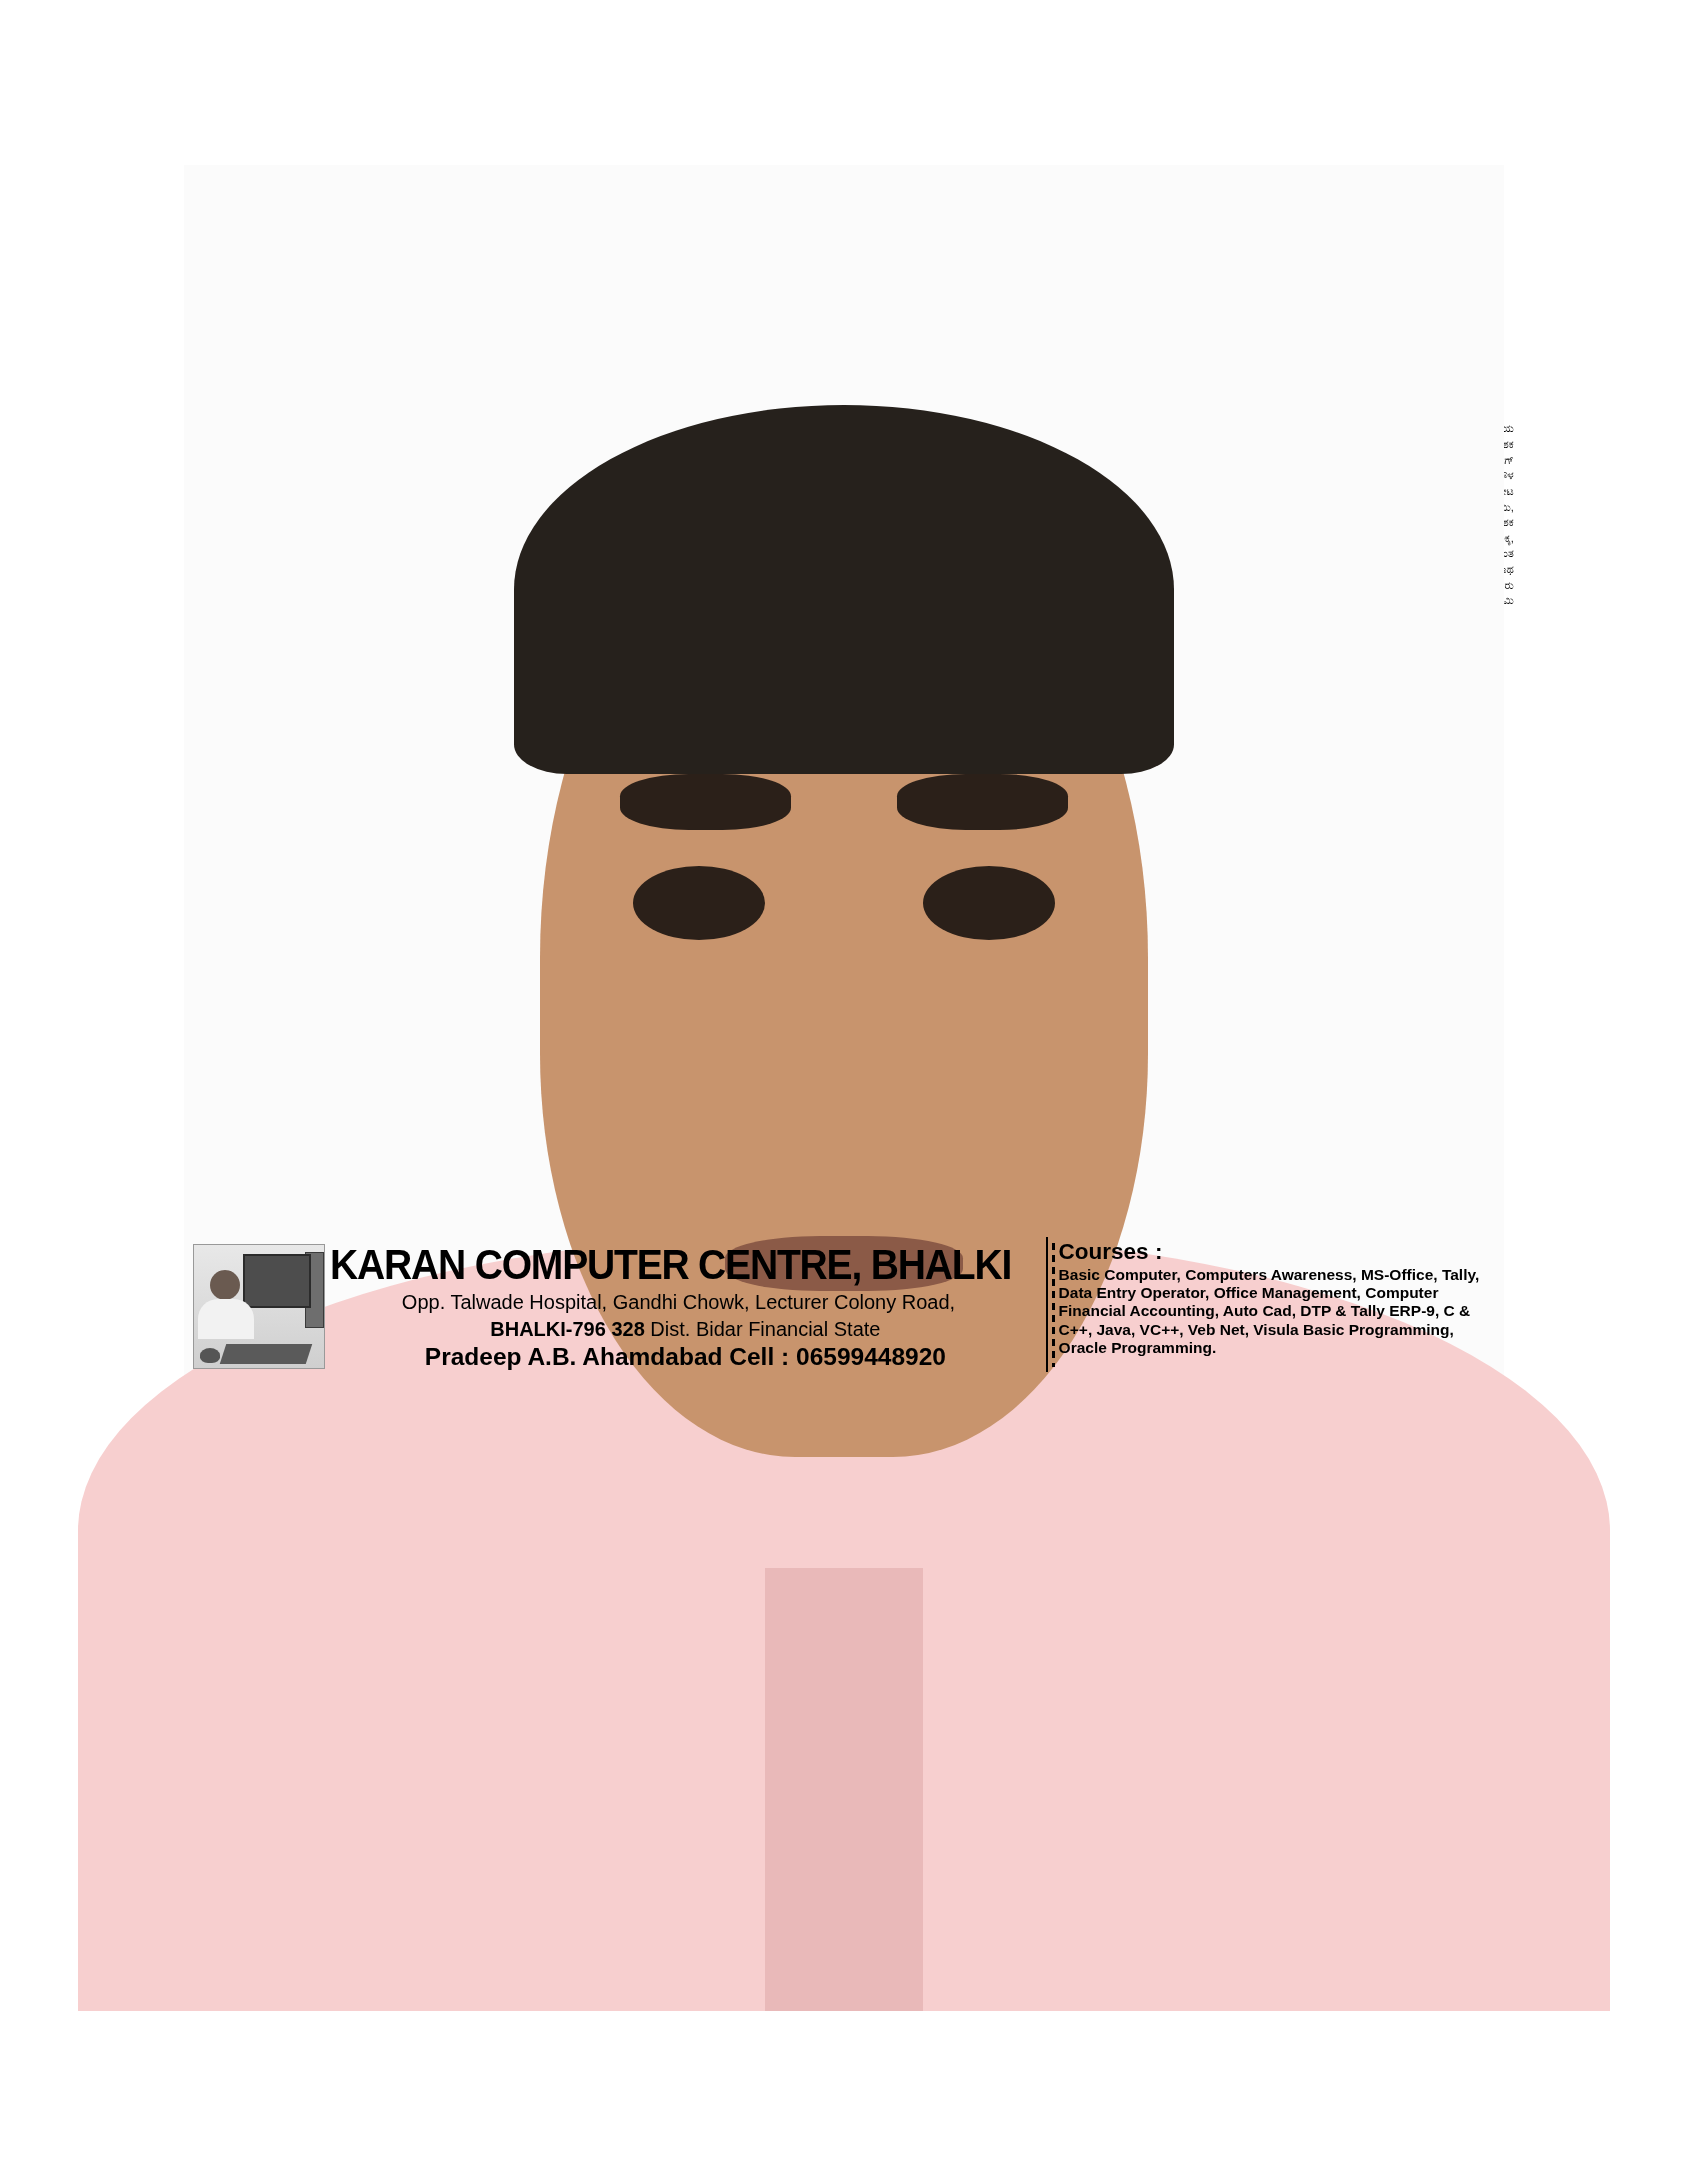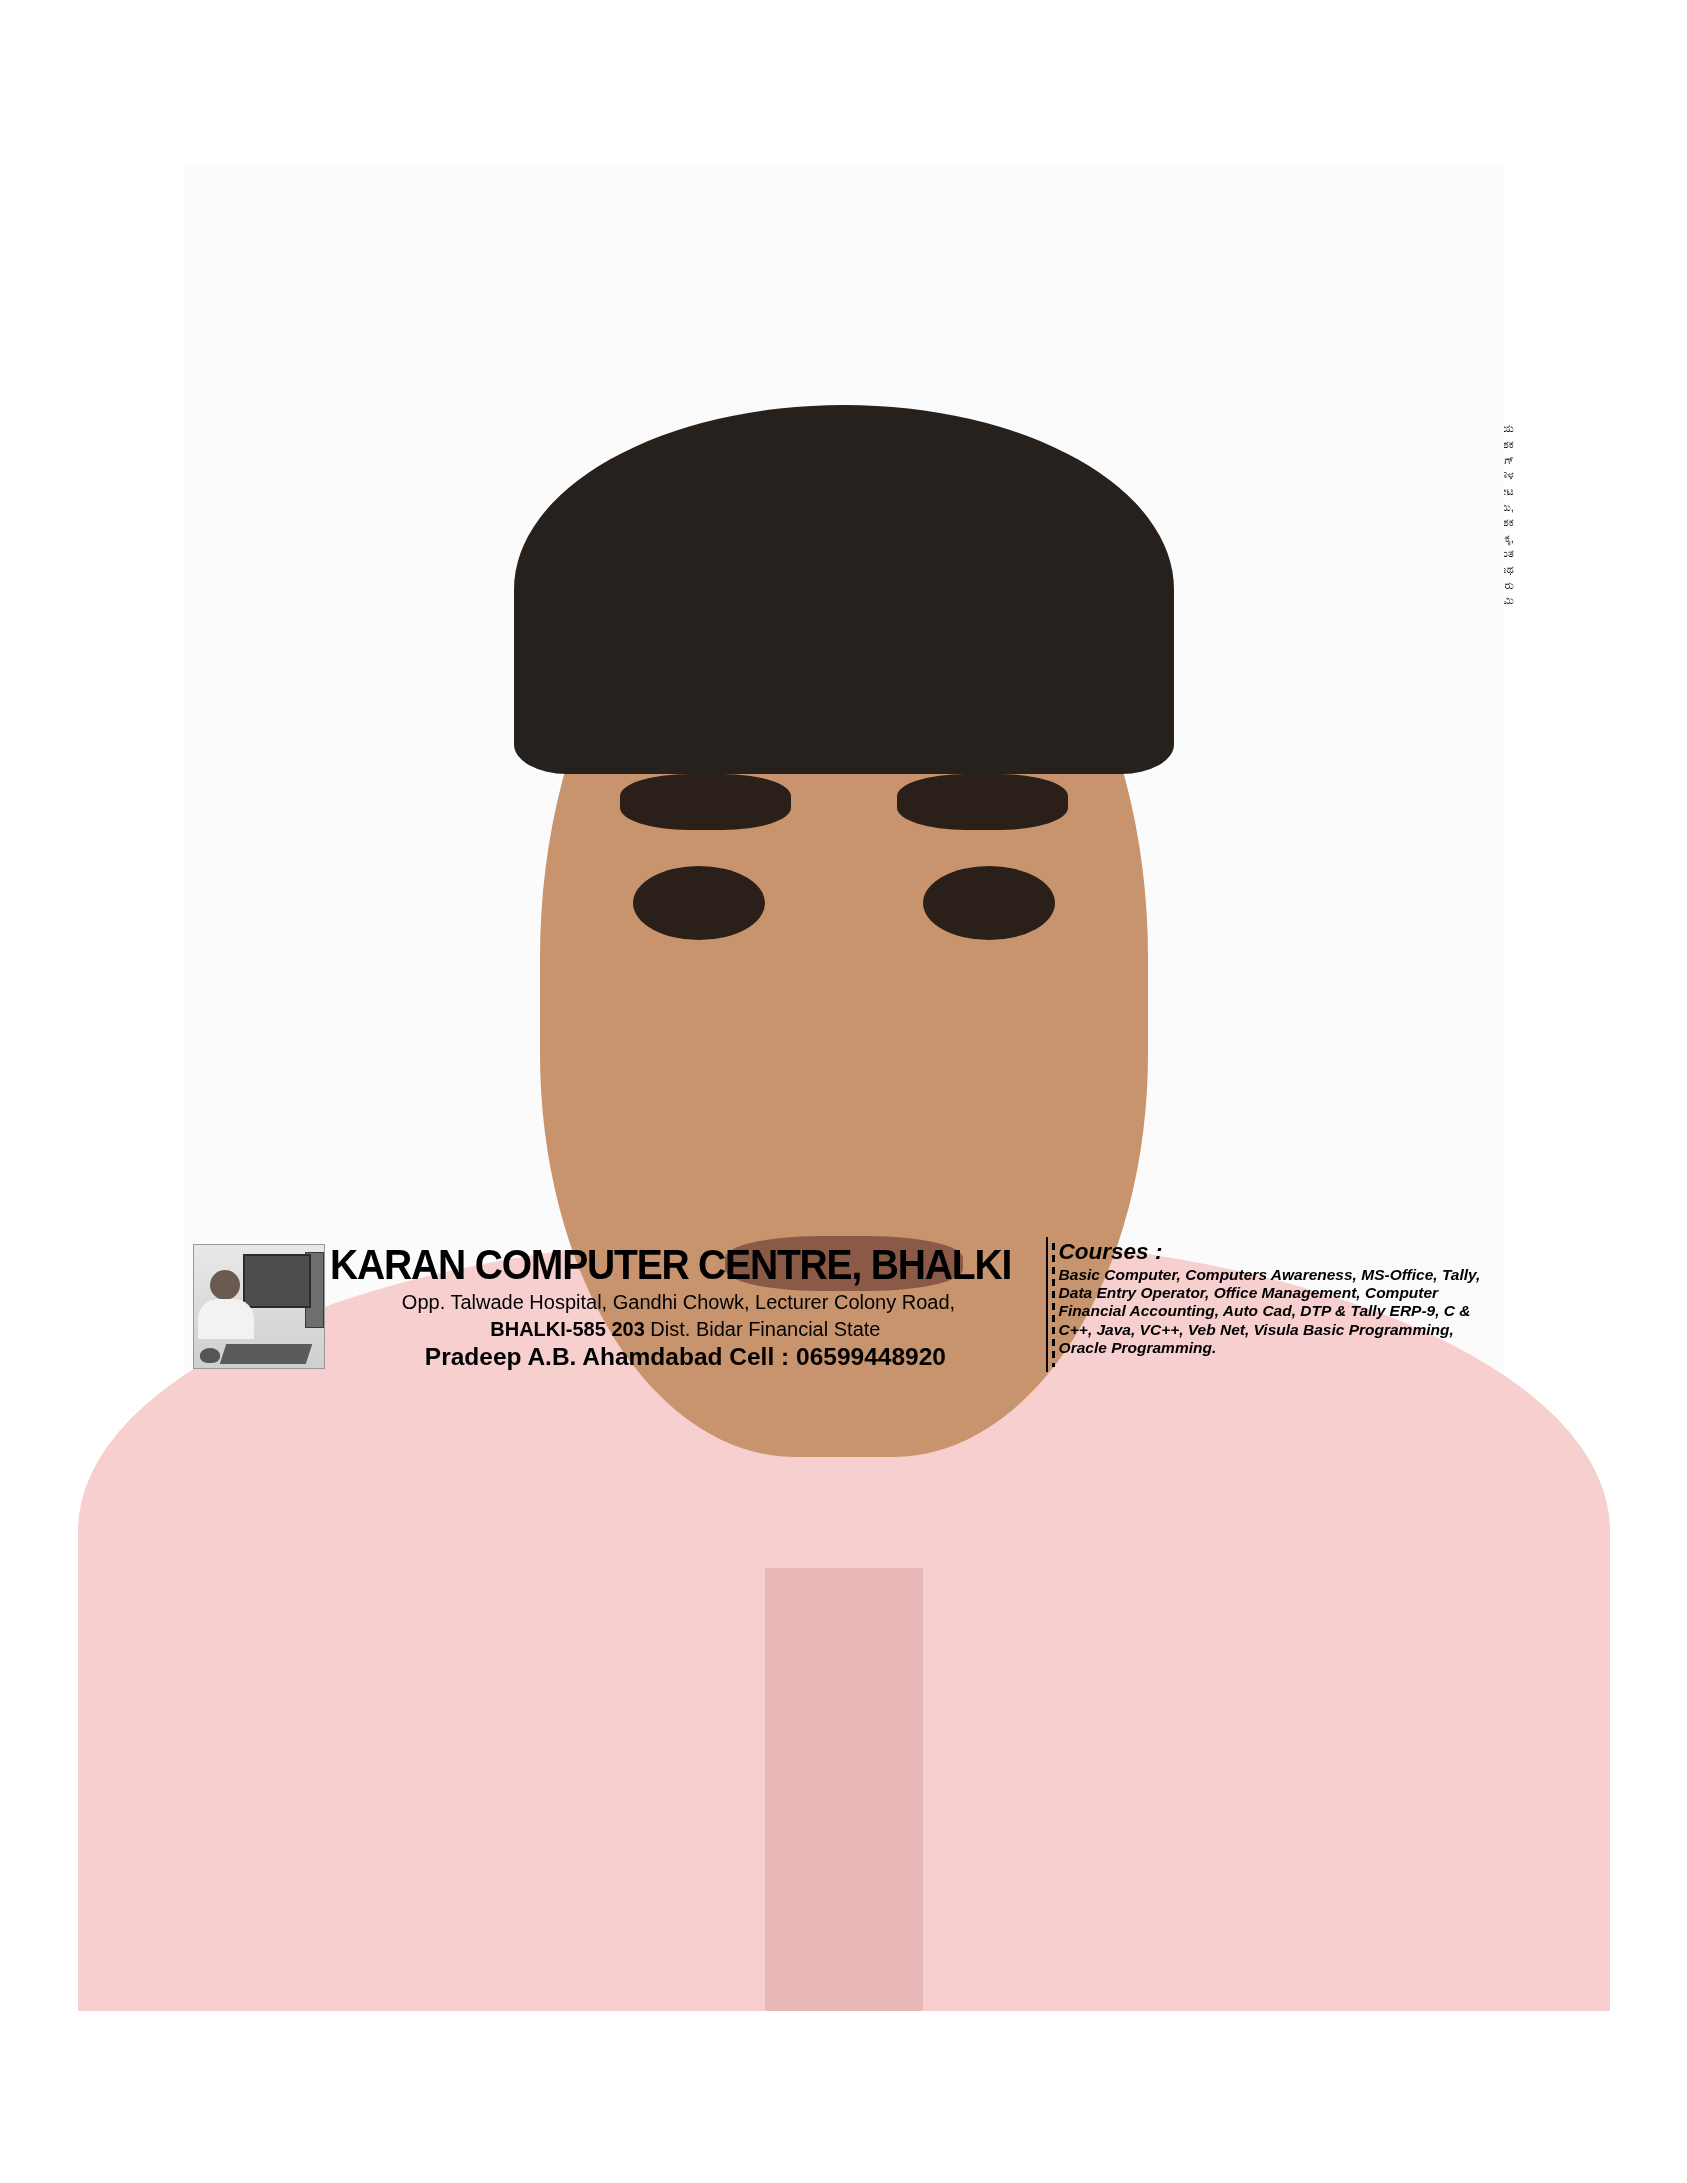--- a/index.html
+++ b/index.html
@@ -197,21 +197,21 @@
     white-space:nowrap;
   }
   .ad-l2{ position:absolute; left:144px; top:54px; right:19px; text-align:center;
     font-size:20px; white-space:nowrap;}
   .ad-l3{ position:absolute; left:144px; top:81px; right:5.3px; text-align:center;
     font-size:20px; white-space:nowrap;}
   .ad-l3 b{font-weight:bold;}
   .ad-l4{ position:absolute; left:144px; top:106px; right:5.3px; text-align:center;
     font-size:24.5px; font-weight:bold; white-space:nowrap;}
   .ad-right{
-    flex:1; padding:4px 6.6px 0 10.6px; position:relative;font-style:italic;
+    flex:1; padding:4px 6.6px 0 10.6px; position:relative;
   }
   .ad-right:before{
     content:""; position:absolute; left:4px; top:5.3px; bottom:5.3px; width:2.6px;
     background:repeating-linear-gradient(180deg,#000 0 6.6px,transparent 6.6px 12px);
   }
   .ad-courses-h{ font-size:22.5px; font-weight:bold; line-height:1; margin-bottom:2px;}
   .ad-courses-b{ font-size:15.5px; font-weight:bold; line-height:1.18; }
 
   
   .footer{
@@ -423,21 +423,21 @@
         <div class="tower"></div>
         <div class="mon"></div>
         <div class="man-h"></div>
         <div class="man-b"></div>
         <div class="kbd"></div>
         <div class="mouse"></div>
       </div>
       <div class="ad-title">KARAN COMPUTER CENTRE, BHALKI</div>
       <div class="ad-l2">Opp. Talwade Hospital, Gandhi Chowk, Lecturer Colony Road,</div>
       <div class="ad-l3">
-        <b>BHALKI-585 203</b><span> Dist. Bidar  Financial State</span>
+        <b>BHALKI-796 328</b><span> Dist. Bidar  Financial State</span>
       </div>
       <div class="ad-l4">Pradeep A.B. Ahamdabad Cell : 06599448920</div>
     </div>
     <div class="ad-right">
       <div class="ad-courses-h">Courses :</div>
       <div class="ad-courses-b">Basic Computer,  Computers Awareness,  MS-Office, Tally, Data Entry Operator, Office Management, Computer Financial Accounting, Auto Cad, DTP &amp; Tally ERP-9, C &amp; C++, Java,  VC++, Veb Net, Visula Basic Programming, Oracle Programming.</div>
     </div>
   </div>
 
   <div class="footer">

